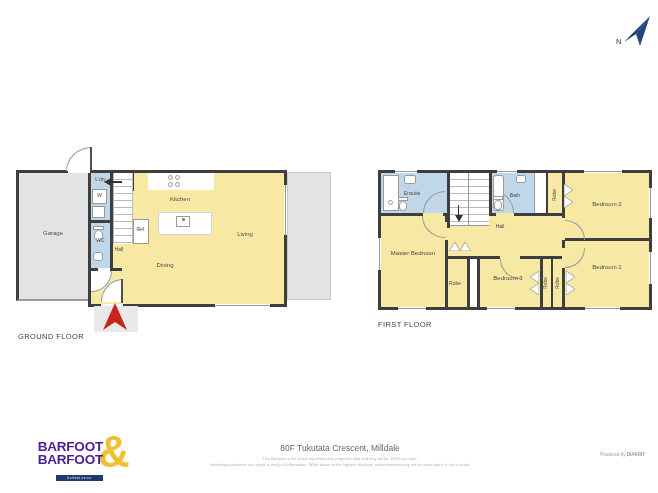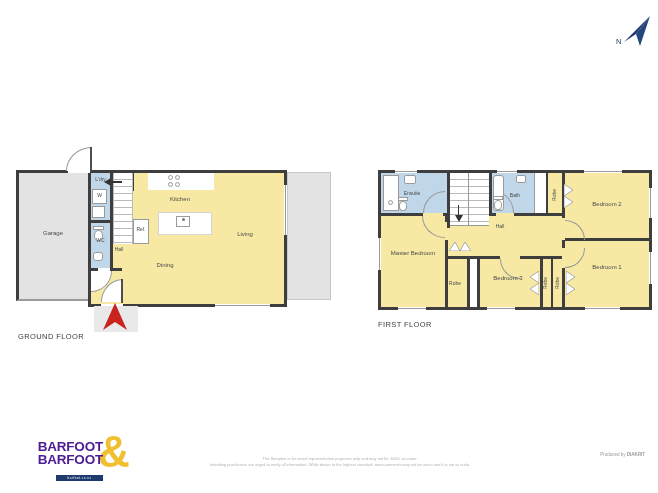--- a/index.html
+++ b/index.html
@@ -206,20 +206,21 @@
   <div class="abs" style="left:28px;top:438px;width:110px;height:44px;">
     <div class="abs" style="left:70px;top:-8px;font-size:44px;line-height:44px;font-weight:bold;color:#F0C030;z-index:1;">&amp;</div>
     <div class="abs" style="left:0;top:2px;z-index:2;">
       <div class="brand-line">BARFOOT</div>
       <div class="brand-line">BARFOOT</div>
     </div>
     <div class="abs" style="left:28px;top:37px;width:47px;height:6px;background:#1E3A6E;z-index:3;
          color:#fff;font-size:3px;line-height:6px;text-align:center;letter-spacing:.5px;">barfoot.co.nz</div>
   </div>
 
+  <div class="abs" style="left:175px;top:443px;width:330px;text-align:center;font-size:8.5px;color:#666;">80F Tukutata Crescent, Milldale</div>
   <div class="abs footer-small" style="left:175px;top:456px;width:330px;">This floorplan is for visual representation purposes only and may not be 100% accurate.</div>
   <div class="abs footer-small" style="left:175px;top:462px;width:330px;">Intending purchasers are urged to verify all information. While drawn to the highest standard, measurements may not be exact and it is not to scale.</div>
 
   <div class="abs" style="left:555px;top:452px;width:90px;text-align:right;font-size:4.5px;color:#9a9a9a;">
     <span>Produced by </span><b>DIAKRIT</b>
   </div>
 
 </div>
 
 </body></html>

